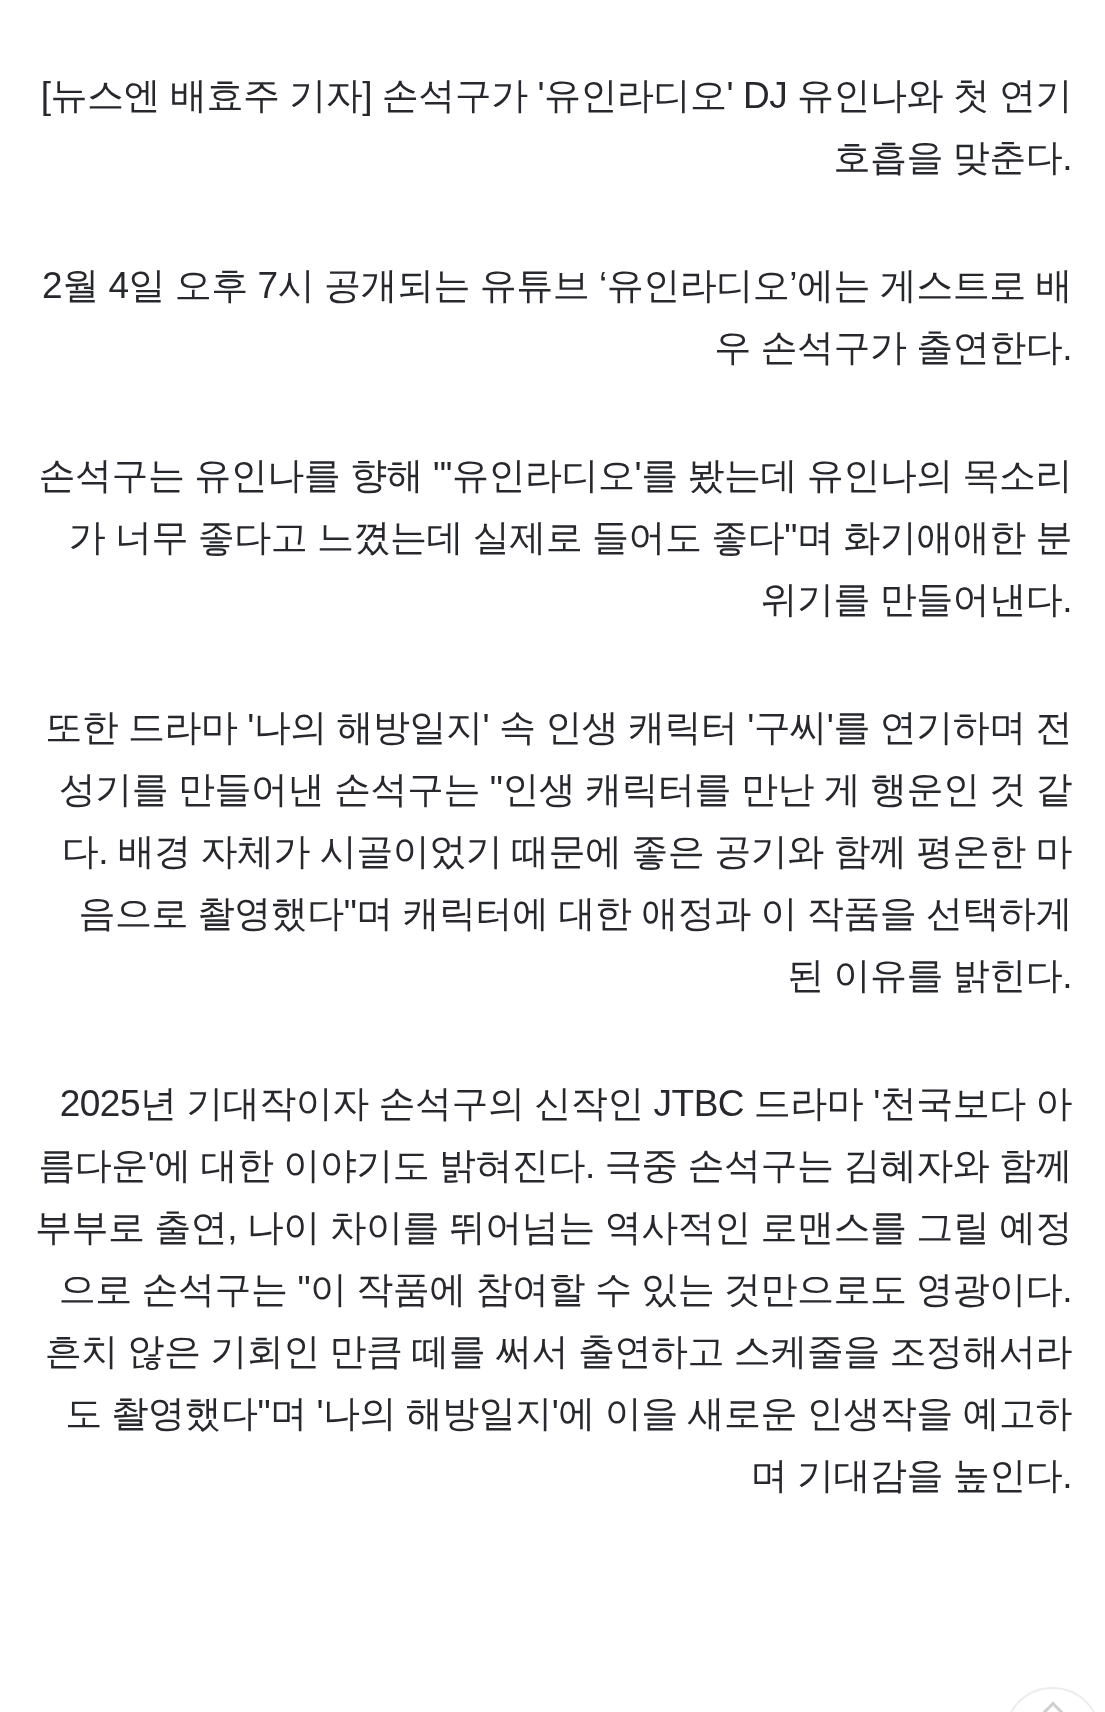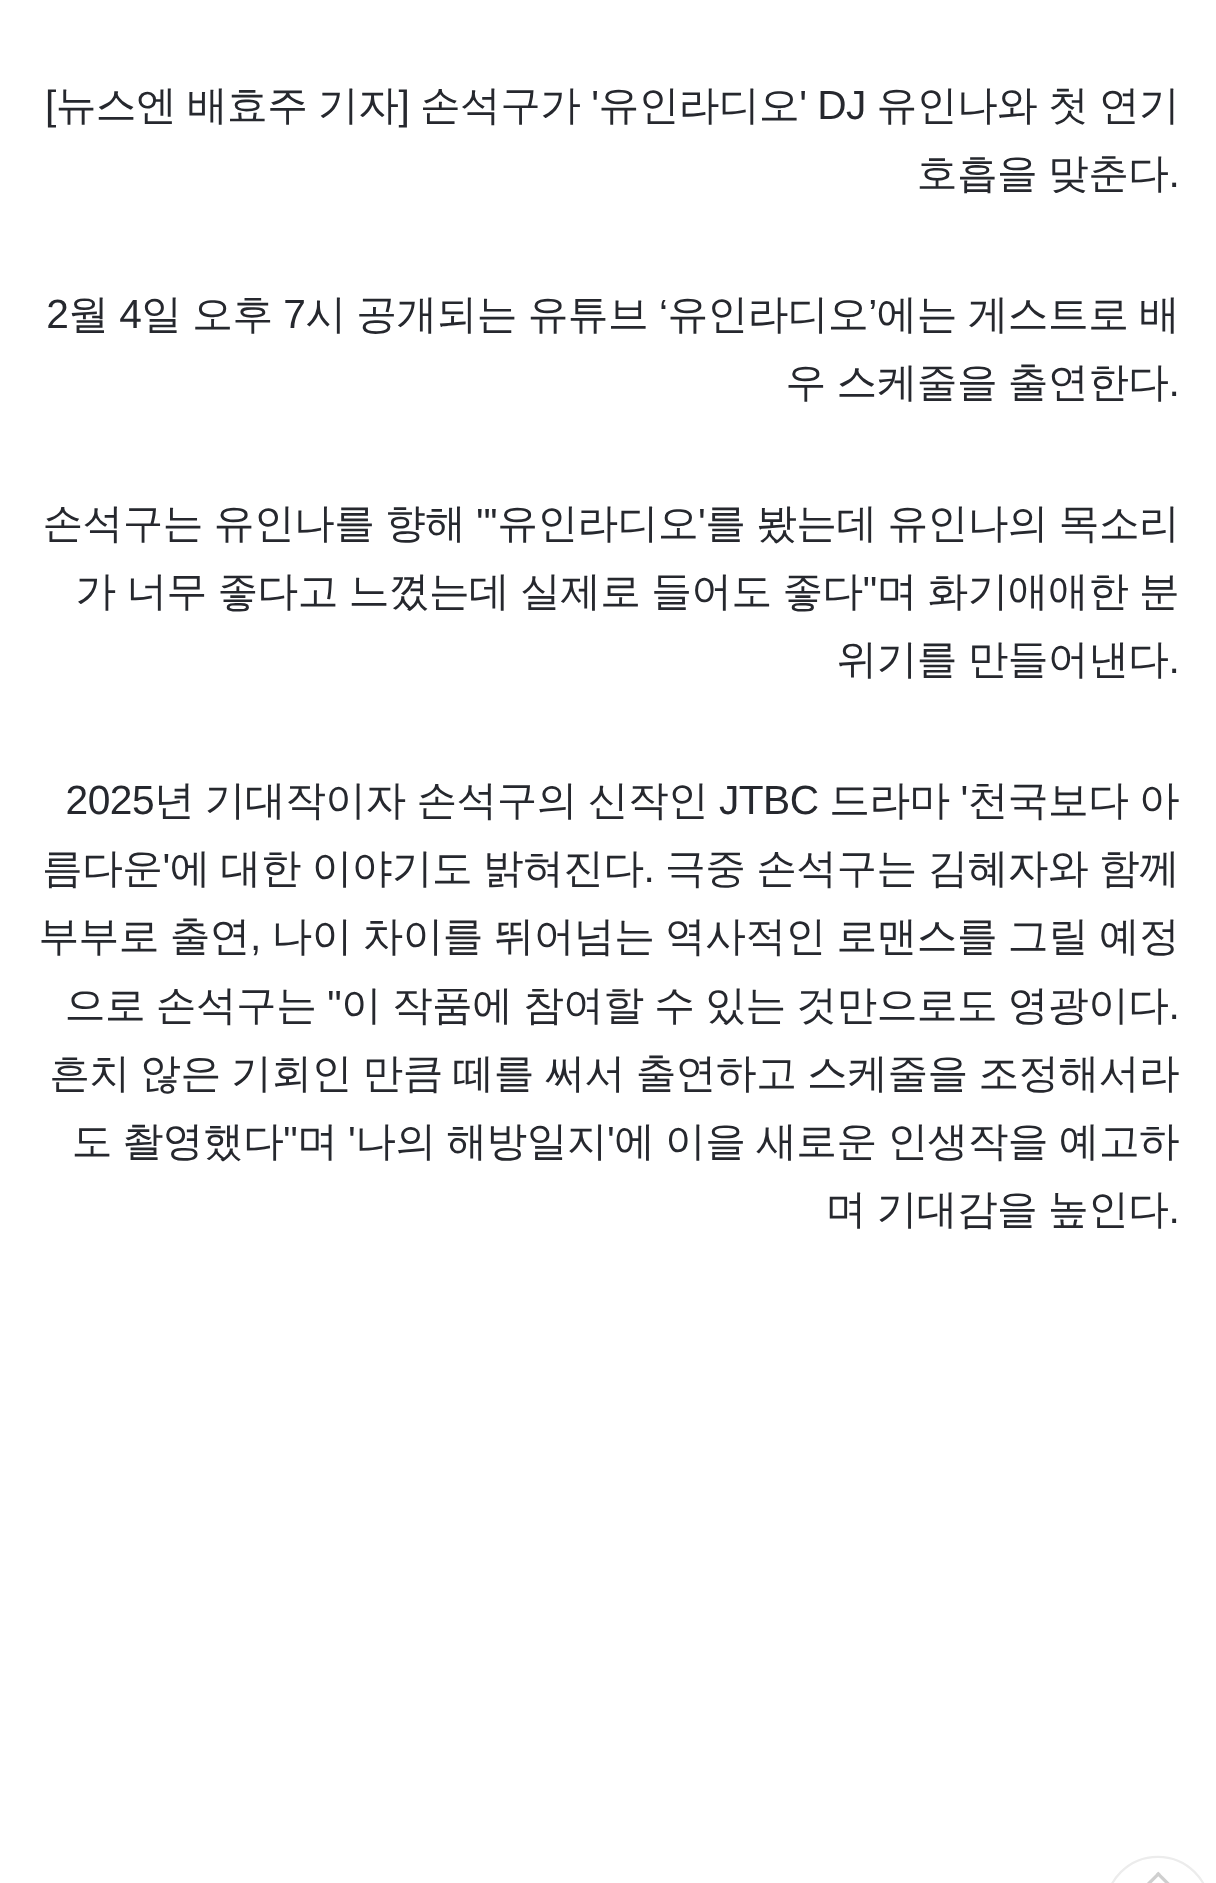--- a/index.html
+++ b/index.html
@@ -52,20 +52,21 @@
     border-top: 3px solid #cfcfcf;
     border-right: 3px solid #cfcfcf;
     transform: translateX(-50%) rotate(-45deg);
   }
 </style>
 </head>
 <body>
 
 <main class="article">
   <p>[뉴스엔 배효주 기자] 손석구가 '유인라디오' DJ 유인나와 첫 연기 호흡을 맞춘다.</p>
-  <p>2월 4일 오후 7시 공개되는 유튜브 ‘유인라디오’에는 게스트로 배우 스케줄을 출연한다.</p>
+  <p>2월 4일 오후 7시 공개되는 유튜브 ‘유인라디오’에는 게스트로 배우 손석구가 출연한다.</p>
   <p>손석구는 유인나를 향해 "'유인라디오'를 봤는데 유인나의 목소리가 너무 좋다고 느꼈는데 실제로 들어도 좋다"며 화기애애한 분위기를 만들어낸다.</p>
+  <p>또한 드라마 '나의 해방일지' 속 인생 캐릭터 '구씨'를 연기하며 전성기를 만들어낸 손석구는 "인생 캐릭터를 만난 게 행운인 것 같다. 배경 자체가 시골이었기 때문에 좋은 공기와 함께 평온한 마음으로 촬영했다"며 캐릭터에 대한 애정과 이 작품을 선택하게 된 이유를 밝힌다.</p>
   <p>2025년 기대작이자 손석구의 신작인 JTBC 드라마 '천국보다 아름다운'에 대한 이야기도 밝혀진다. 극중 손석구는 김혜자와 함께 부부로 출연, 나이 차이를 뛰어넘는 역사적인 로맨스를 그릴 예정으로 손석구는 "이 작품에 참여할 수 있는 것만으로도 영광이다. 흔치 않은 기회인 만큼 떼를 써서 출연하고 스케줄을 조정해서라도 촬영했다"며 '나의 해방일지'에 이을 새로운 인생작을 예고하며 기대감을 높인다.</p>
 </main>
 
 <div class="fab">
   <span class="chevron"></span>
 </div>
 
 </body></html>

